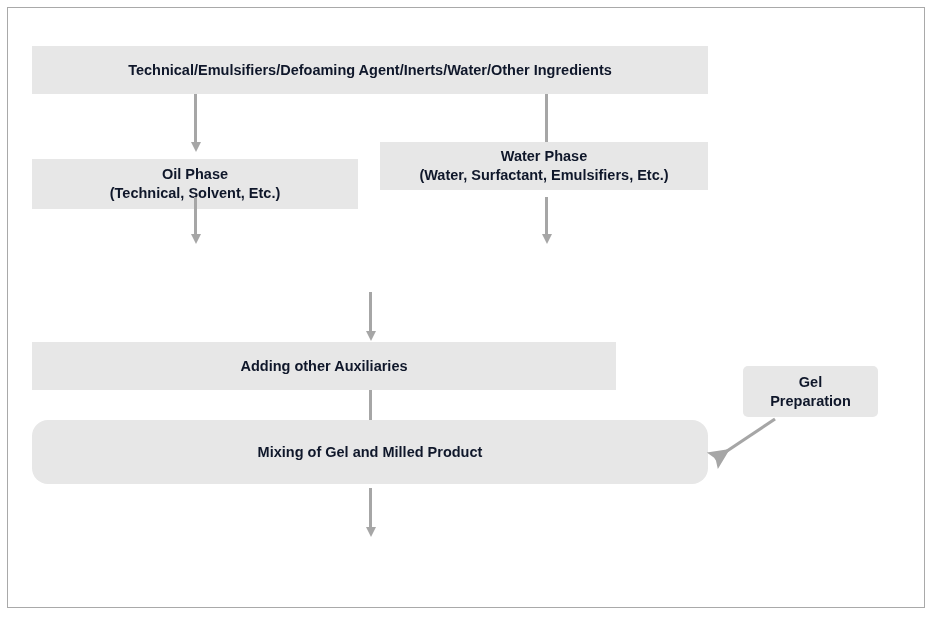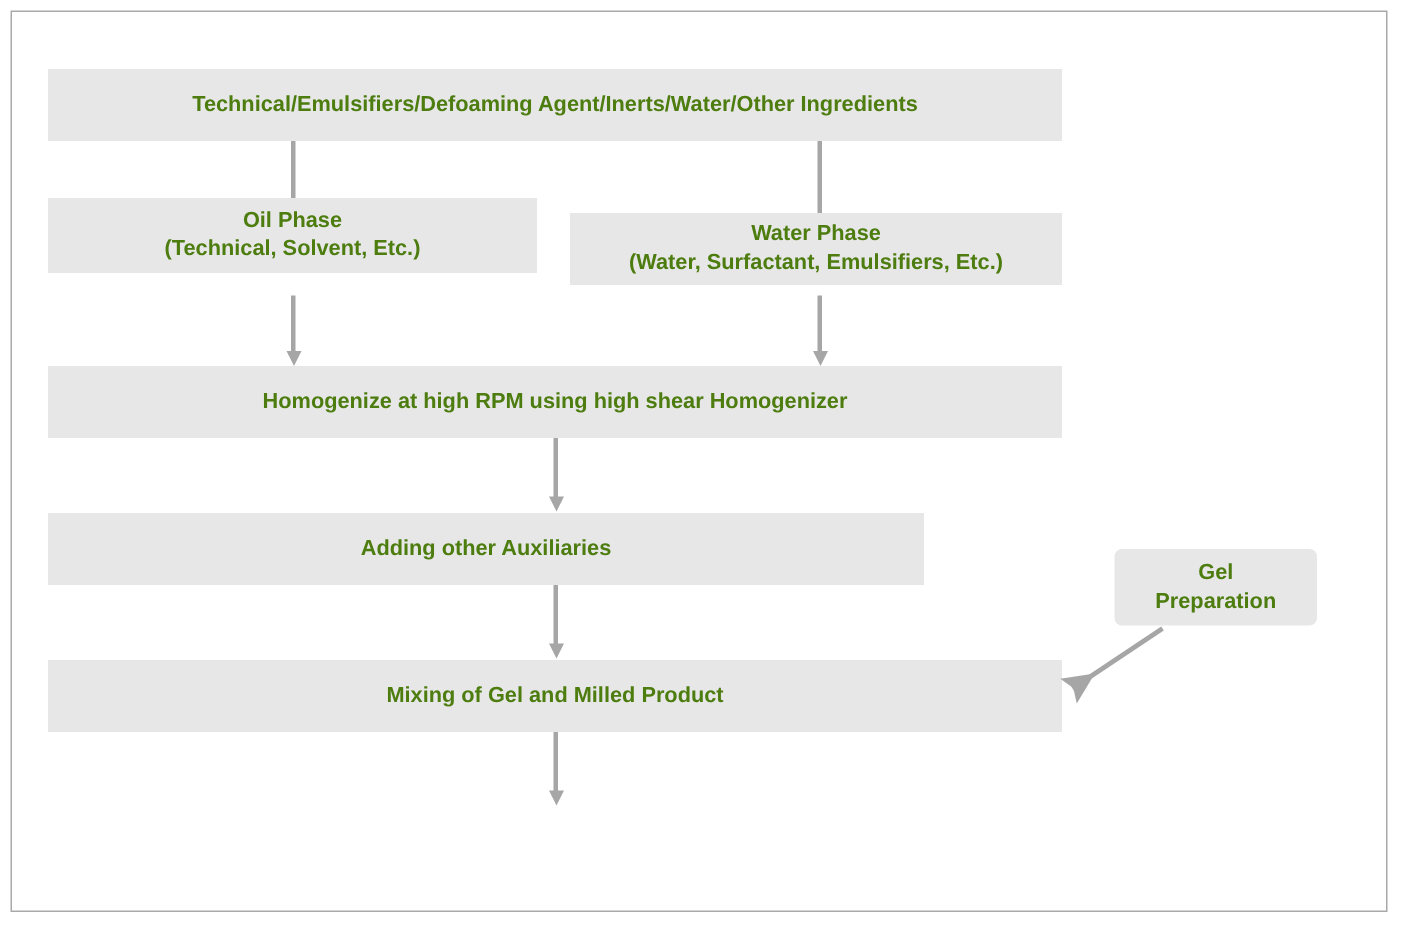--- a/index.html
+++ b/index.html
@@ -21,21 +21,21 @@
     top: 7px;
     width: 918px;
     height: 601px;
     border: 1px solid #a9a9a9;
     box-sizing: border-box;
     background: #ffffff;
   }
   .node {
     position: absolute;
     background: #e7e7e7;
-    color: #4d7c0f;
+    color: #0f172a;
     font-weight: bold;
     font-size: 14.5px;
     line-height: 19px;
     display: flex;
     align-items: center;
     justify-content: center;
     text-align: center;
     box-sizing: border-box;
     padding: 2px 6px;
   }
@@ -83,60 +83,57 @@
     </div>
 
     <div class="arrow-v" style="left:186px; top:86px; height:49px;">
       <span class="head"></span>
     </div>
 
     <div class="arrow-v" style="left:537px; top:86px; height:49px;">
       <span class="head"></span>
     </div>
 
-    <div class="node" style="left:24px; top:124px; width:326px; height:50px;">
+    <div class="node" style="left:24px; top:151px; width:326px; height:50px;">
       <span class="label">Oil Phase
 (Technical, Solvent, Etc.)</span>
     </div>
 
     <div class="node" style="left:372px; top:134px; width:328px; height:48px;">
       <span class="label">Water Phase
 (Water, Surfactant, Emulsifiers, Etc.)</span>
     </div>
 
     <div class="arrow-v" style="left:186px; top:189px; height:38px;">
       <span class="head"></span>
     </div>
 
     <div class="arrow-v" style="left:537px; top:189px; height:38px;">
       <span class="head"></span>
     </div>
 
-    <div class="node" style="left:24px; top:236px; width:676px; height:48px;">
-      <span class="label">Homogenize at high RPM using high shear Homogenizer</span>
-    </div>
 
     <div class="arrow-v" style="left:361px; top:284px; height:40px;">
       <span class="head"></span>
     </div>
 
     <div class="node" style="left:24px; top:334px; width:584px; height:48px;">
       <span class="label">Adding other Auxiliaries</span>
     </div>
 
     <div class="arrow-v" style="left:361px; top:382px; height:40px;">
       <span class="head"></span>
     </div>
 
     <div class="node rounded" style="left:735px; top:358px; width:135px; height:51px;">
       <span class="label">Gel
 Preparation</span>
     </div>
 
-    <div class="node" style="left:24px; top:432px; width:676px; height:48px;">
+    <div class="node" style="left:24px; top:412px; width:676px; height:64px;border-radius:16px;">
       <span class="label">Mixing of Gel and Milled Product</span>
     </div>
 
     <div class="arrow-v" style="left:361px; top:480px; height:40px;">
       <span class="head"></span>
     </div>
 
 
   </div>
 

